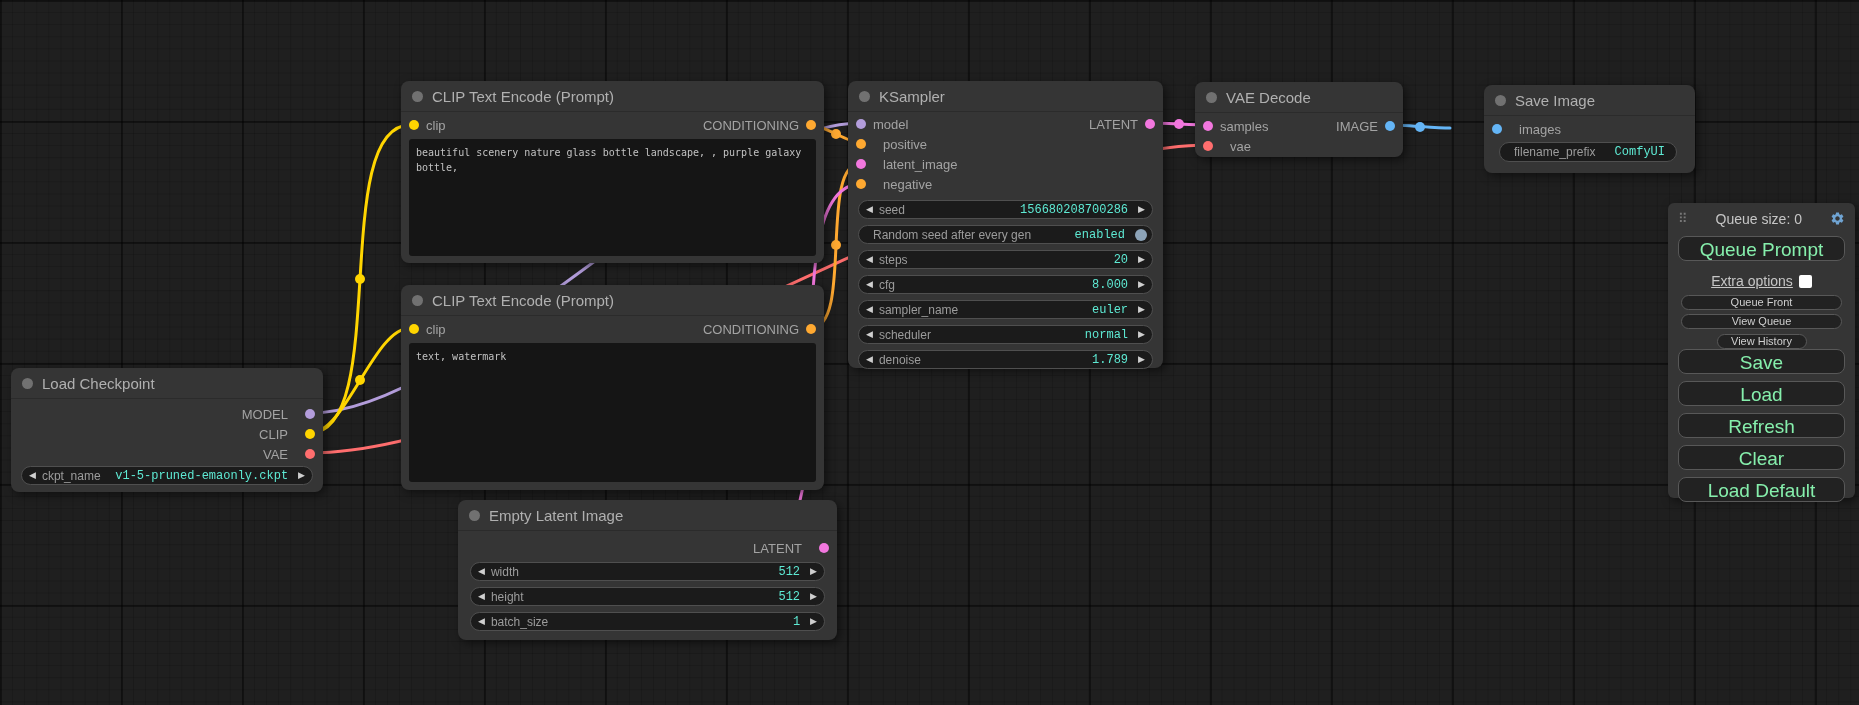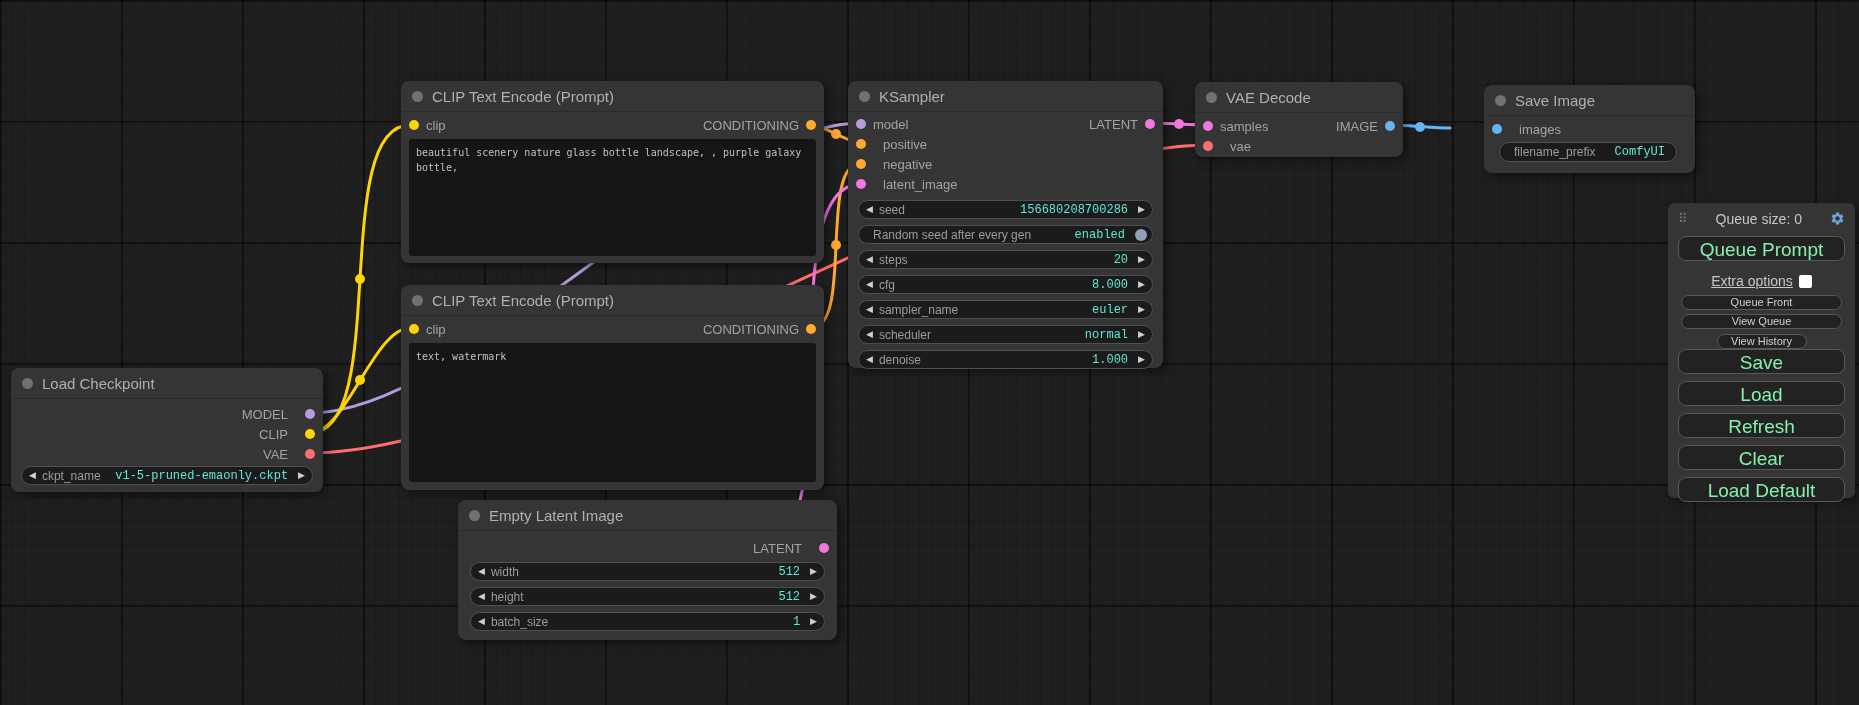--- a/index.html
+++ b/index.html
@@ -201,26 +201,26 @@
     <span class="slot-group">
       <span>LATENT</span>
       <span class="slot-dot d-latent"></span>
     </span>
   </div>
   <div class="slot-row">
     <span class="slot-dot d-cond"></span>
     <span>positive</span>
   </div>
   <div class="slot-row">
+    <span class="slot-dot d-latent"></span>
+    <span>latent_image</span>
+  </div>
+  <div class="slot-row">
     <span class="slot-dot d-cond"></span>
     <span>negative</span>
-  </div>
-  <div class="slot-row">
-    <span class="slot-dot d-latent"></span>
-    <span>latent_image</span>
   </div>
   <div class="widget" style="margin-top:6px">
     <span class="arrow">◀</span>
     <span class="wlabel">seed</span>
     <span class="wvalue">156680208700286</span>
     <span class="arrow">▶</span>
   </div>
   <div class="widget no-arrows" style="margin-top:6px">
     <span class="wlabel">Random seed after every gen</span>
     <span class="wvalue">enabled</span>
@@ -246,21 +246,21 @@
   </div>
   <div class="widget" style="margin-top:6px">
     <span class="arrow">◀</span>
     <span class="wlabel">scheduler</span>
     <span class="wvalue">normal</span>
     <span class="arrow">▶</span>
   </div>
   <div class="widget" style="margin-top:6px">
     <span class="arrow">◀</span>
     <span class="wlabel">denoise</span>
-    <span class="wvalue">1.000</span>
+    <span class="wvalue">1.789</span>
     <span class="arrow">▶</span>
   </div>
 </div>
 
 <div class="node" style="left:1195px;top:82px;width:208px;height:75px">
   <div class="node-title">
     <span class="title-dot"></span>
     <span>VAE Decode</span>
   </div>
   <div class="slot-row split" style="margin-top:3px">

